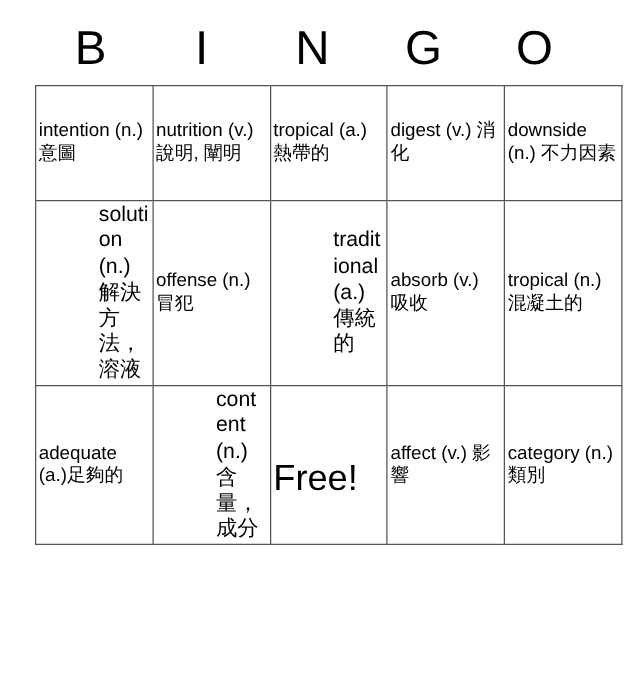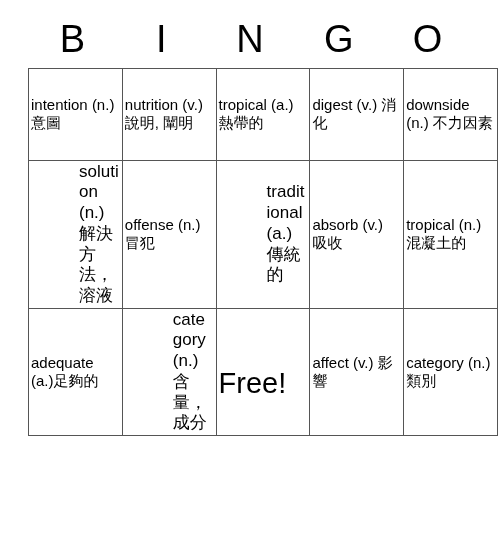--- a/index.html
+++ b/index.html
@@ -115,21 +115,21 @@
           </td>
         <td class="bingo-cell">
             <span class="cell-inner sz-normal">tropical (n.) 混凝土的</span>
           </td>
       </tr>
       <tr>
         <td class="bingo-cell">
             <span class="cell-inner sz-normal">adequate (a.)足夠的</span>
           </td>
         <td class="bingo-cell">
-            <span class="cell-inner sz-small">category (n.) 含量，成分</span>
+            <span class="cell-inner sz-small">content (n.) 含量，成分</span>
           </td>
         <td class="bingo-cell cell-free">
             <span class="cell-inner sz-free">Free!</span>
           </td>
         <td class="bingo-cell">
             <span class="cell-inner sz-normal">affect (v.) 影響</span>
           </td>
         <td class="bingo-cell">
             <span class="cell-inner sz-normal">category (n.) 類別</span>
           </td>

